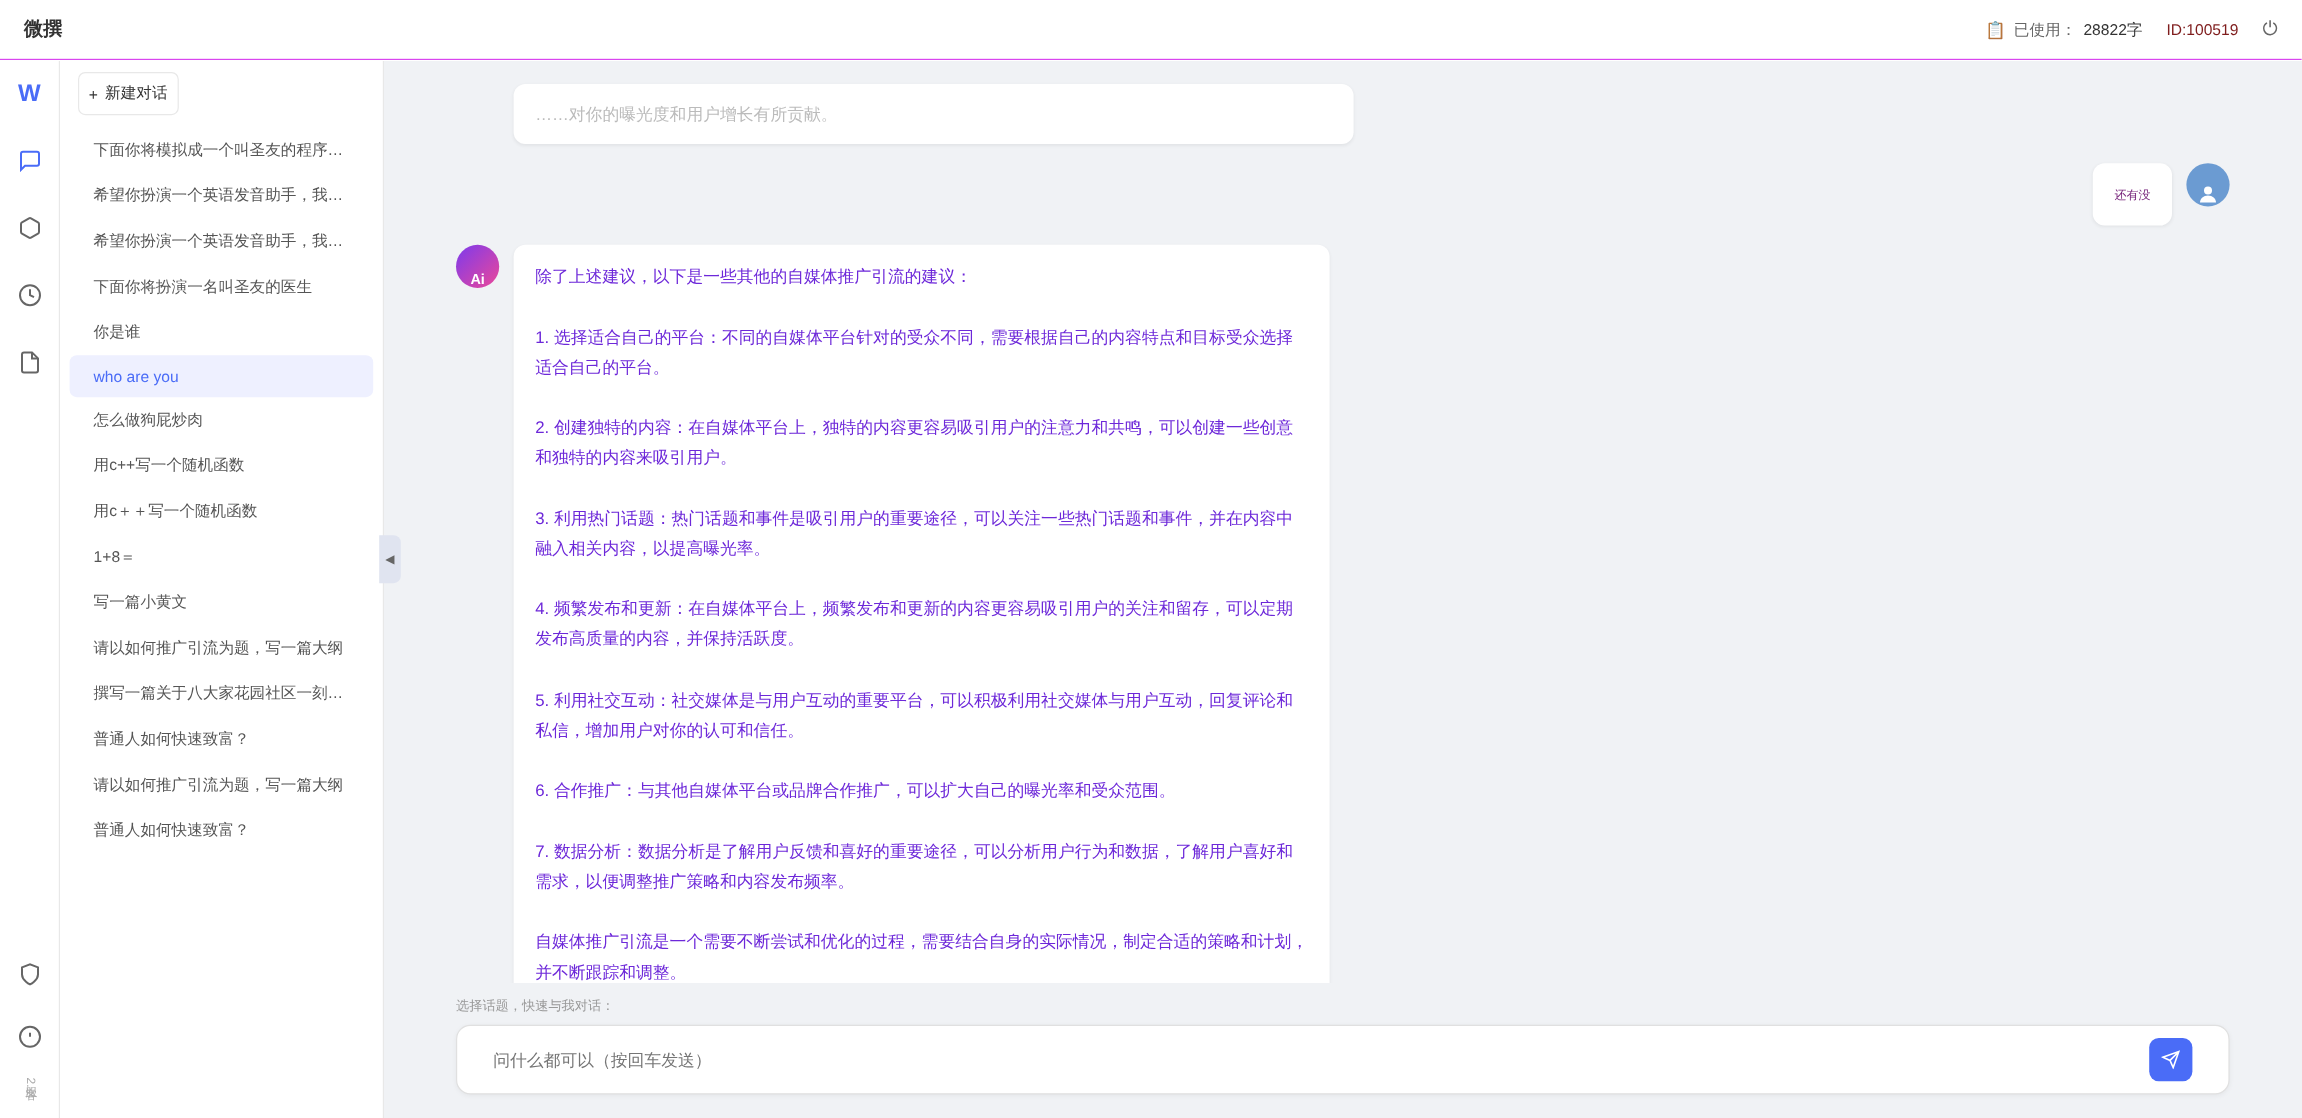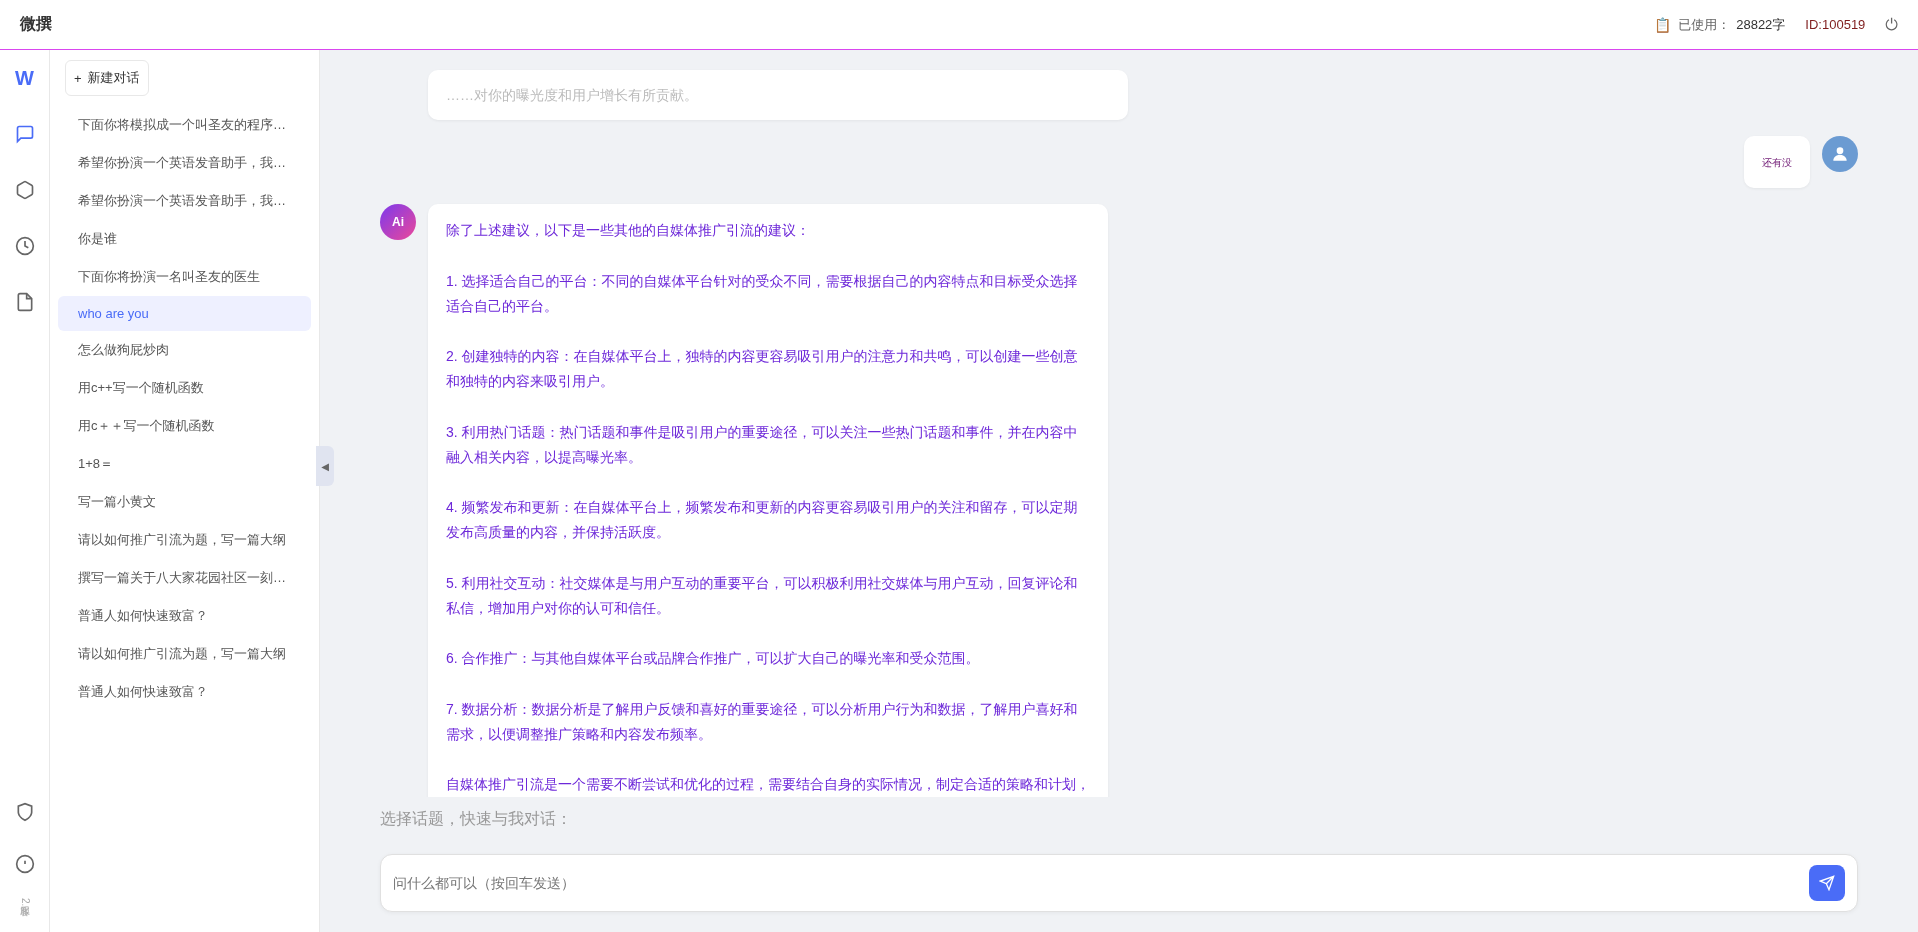--- a/index.html
+++ b/index.html
@@ -144,21 +144,21 @@
       align-items: flex-start;
     }
     .message-row.user { flex-direction: row-reverse; }
 
     .avatar {
       width: 36px;
       height: 36px;
       border-radius: 50%;
       flex-shrink: 0;
       display: flex;
-      align-items: center;
+      align-items: flex-end;
       justify-content: center;
       font-size: 14px;
       font-weight: bold;
       overflow: hidden;
     }
     .avatar.user-avatar {
       background: #6b9bd2;
       color: #fff;
     }
     .avatar.ai-avatar {
@@ -186,33 +186,33 @@
       color: #701a75;
     }
 
     
     .chat-input-area {
       background: #f0f2f5;
       padding: 12px 60px 20px 60px;
     }
 
     .quick-topics {
-      font-size: 16px;
+      font-size: 11px;
       color: #999;
-      margin-bottom: 24px;
+      margin-bottom: 8px;
       font-family: Liberation Mono, monospace;
     }
 
     .input-box-wrapper {
       background: #fff;
       border-radius: 12px;
       border: 1px solid #e0e0e0;
       display: flex;
       align-items: center;
-      padding: 10px 12px;
+      padding: 10px 30px;
       gap: 10px;
       box-shadow: 0 1px 4px rgba(0,0,0,0.05);
     }
     .chat-input {
       flex: 1;
       border: none;
       outline: none;
       font-size: 14px;
       color: #bbb;
       background: transparent;
@@ -314,22 +314,22 @@
   <div class="conv-sidebar scrollbar-style">
     <button class="new-conversation-btn">
       <span style="margin-right:6px;">+</span>
       <span>新建对话</span>
     </button>
 
     <div id="conv-list">
         <div class="conv-item">下面你将模拟成一个叫圣友的程序员，我说...</div>
         <div class="conv-item">希望你扮演一个英语发音助手，我提供给你...</div>
         <div class="conv-item">希望你扮演一个英语发音助手，我提供给你...</div>
+        <div class="conv-item">下面你将扮演一名叫圣友的医生</div>
         <div class="conv-item">你是谁</div>
-        <div class="conv-item">下面你将扮演一名叫圣友的医生</div>
         <div class="conv-item active">who are you</div>
         <div class="conv-item">怎么做狗屁炒肉</div>
         <div class="conv-item">用c++写一个随机函数</div>
         <div class="conv-item">用c＋＋写一个随机函数</div>
         <div class="conv-item">1+8＝</div>
         <div class="conv-item">写一篇小黄文</div>
         <div class="conv-item">请以如何推广引流为题，写一篇大纲</div>
         <div class="conv-item">撰写一篇关于八大家花园社区一刻钟便民生...</div>
         <div class="conv-item">普通人如何快速致富？</div>
         <div class="conv-item">请以如何推广引流为题，写一篇大纲</div>

